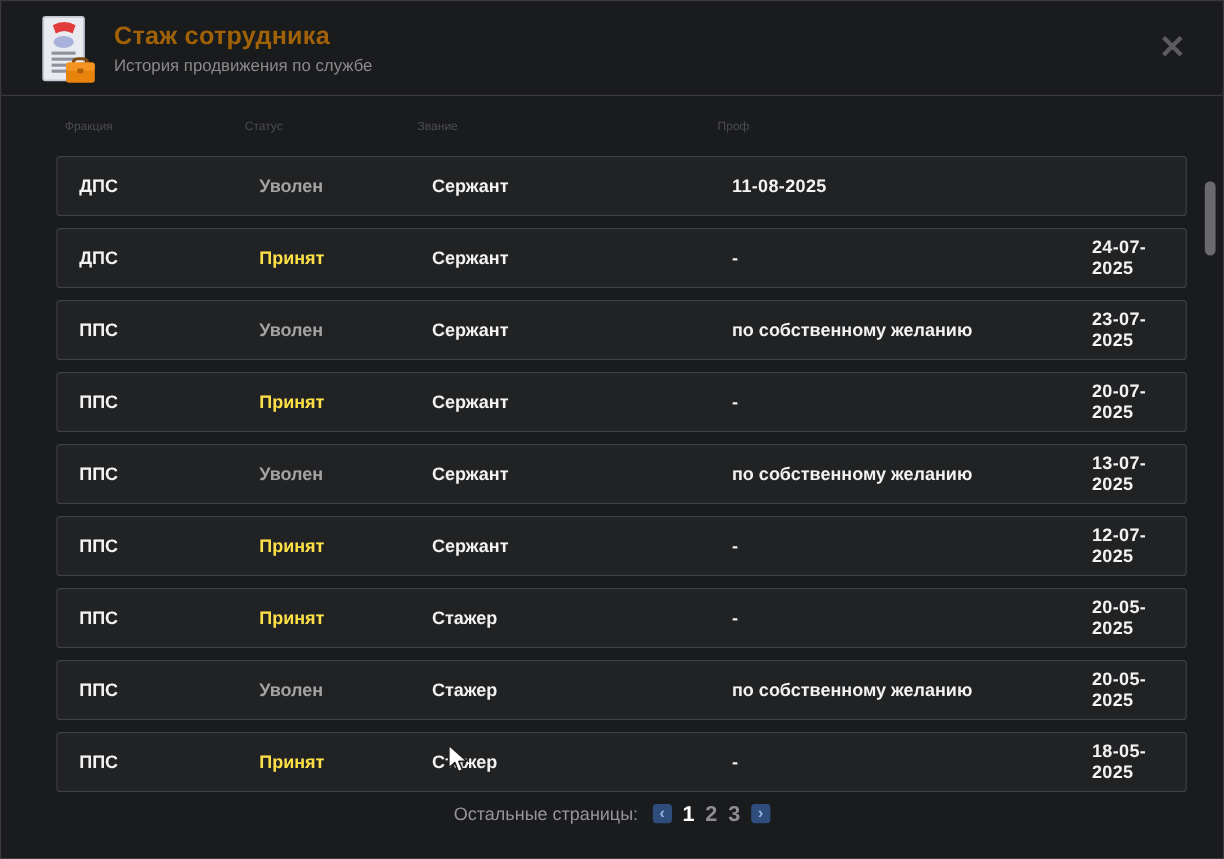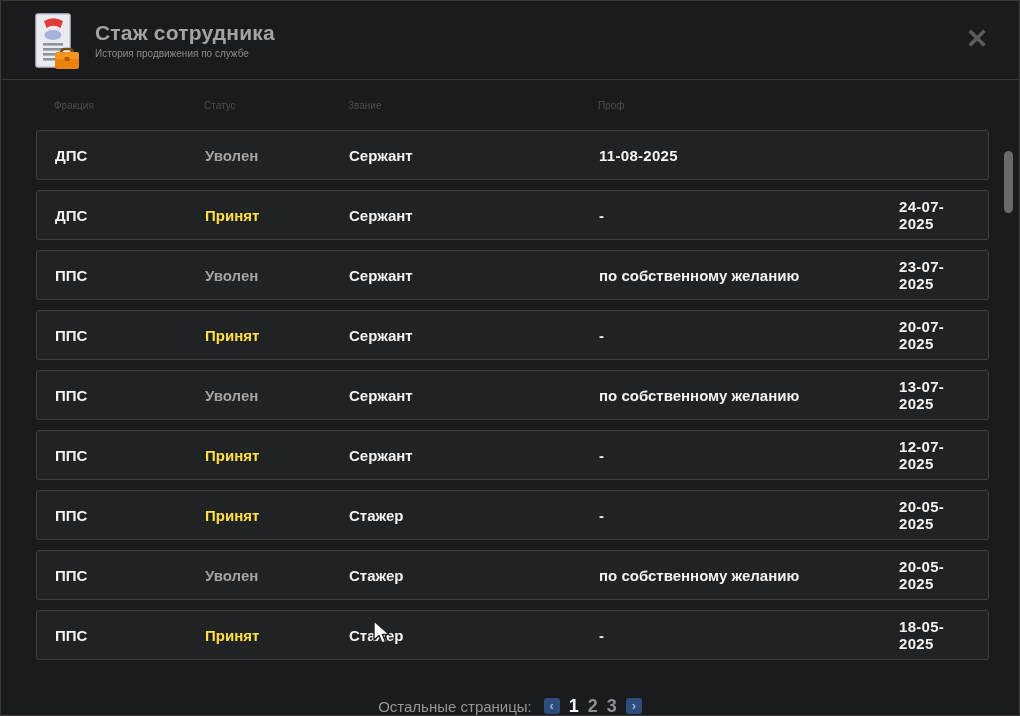--- a/index.html
+++ b/index.html
@@ -20,22 +20,22 @@
   
   .header {
     height: 79px;
     border-bottom: 1px solid #3a3a3c;
     display: flex;
     align-items: center;
     padding-left: 32px;
     position: relative;
   }
   .header-icon { width: 48px; height: 62px; margin-right: 14px; margin-top: 4px; flex: 0 0 auto; }
-  .title { font-size: 21px; font-weight: bold; color: #a3a3a3; letter-spacing: .2px; }
-  .subtitle { font-size: 10px; color: #8b8b8d; margin-top: 3px; }
+  .title { font-size: 21px; font-weight: bold; color: #a16207; letter-spacing: .2px; }
+  .subtitle { font-size: 14px; color: #8b8b8d; margin-top: 3px; }
   .close-btn {
     position: absolute;
     right: 26px; top: 22px;
     width: 32px; height: 32px;
     display: flex; align-items: center; justify-content: center;
     font-size: 27px; font-weight: bold;
     color: #5c5c5e;
     cursor: pointer;
     line-height: 1;
   }
@@ -46,40 +46,40 @@
     grid-template-columns: 150px 144px 250px 300px 1fr;
     align-items: center;
     padding: 0 12px 0 18px;
   }
   .thead {
     margin: 0 30px 0 35px;
     height: 50px;
     color: #4c4d50;
     font-size: 10px;
   }
-  .rows { margin: 0 30px 0 35px; }
+  .rows { margin: 0 30px 0 46px; }
   .row {
     height: 50px;
     margin-bottom: 10px;
     background: #212224;
     border: 1px solid #3e3f41;
     border-radius: 3px;
     font-weight: bold;
     font-size: 15px;
     color: #f2f2f2;
   }
   .cell-status.fired { color: #a3a3a3; }
   .cell-status.hired { color: #fde047; }
   .cell-date { text-align: left; font-size: 15px; letter-spacing: .3px; }
   .thead .col-date { text-align: left; letter-spacing: 0; }
 
   
   .pagination {
     position: absolute;
-    left: 0; right: 0; bottom: 0;
+    left: 0; right: 0; bottom: 28px;
     display: flex;
     justify-content: center;
     align-items: center;
     gap: 9px;
   }
   .pagination-label { color: #95959a; font-size: 15px; margin-right: 3px; }
   .page-arrow {
     width: 16px; height: 16px;
     background: #2e4d7c;
     border-radius: 3px;

